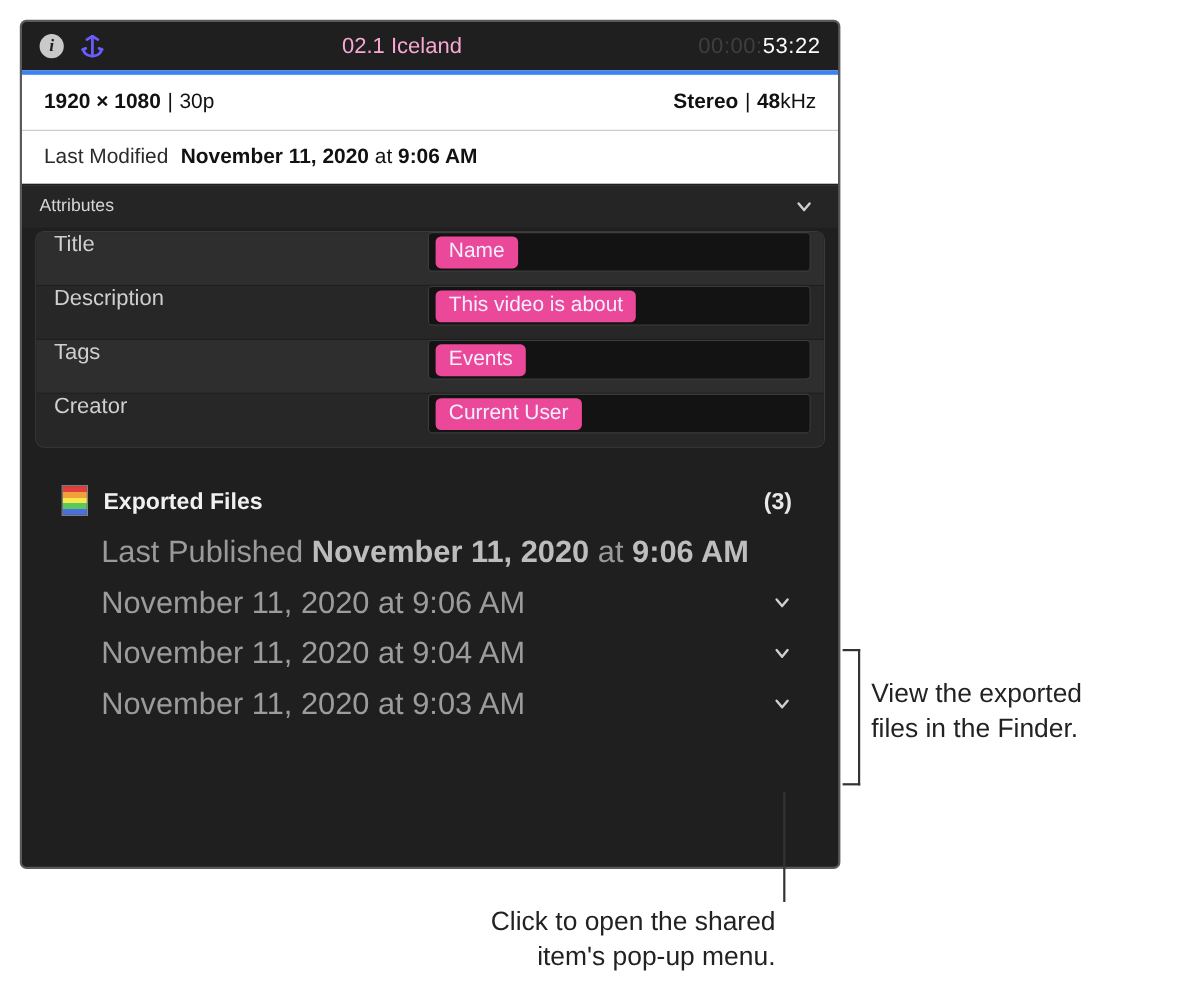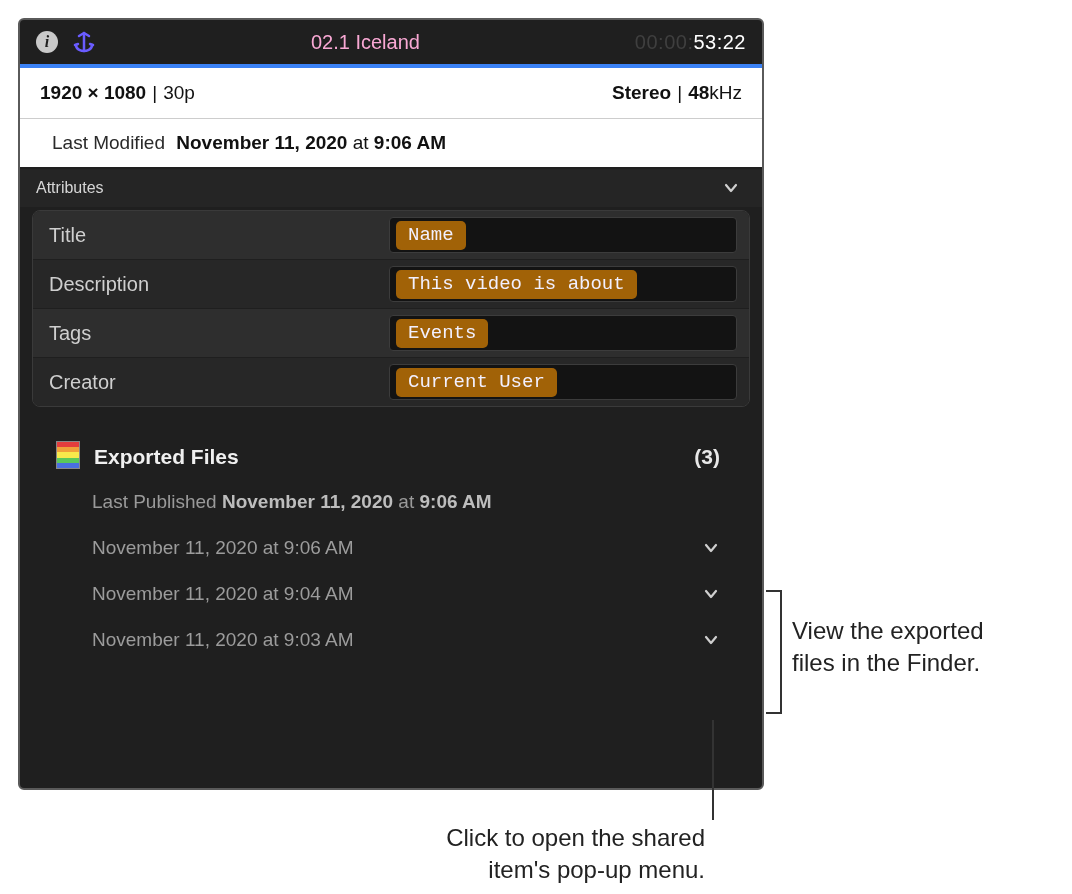--- a/index.html
+++ b/index.html
@@ -60,21 +60,21 @@
   .info-row1 .sep { color:#111; margin: 0 6px; }
   .info-row1 .spacer { flex:1; }
   .info-row2 {
     height: 48px;
     display:flex; align-items:center;
     padding: 0 20px;
     color:#111;
     font-size:19px;
     border-bottom:2px solid #1f1f1f;
   }
-  .info-row2 .lbl { color:#2a2a2a; margin-right:6px;margin-left:12px; }
+  .info-row2 .lbl { color:#2a2a2a; margin-right:6px; }
 
   .section-hdr {
     height: 38px;
     display:flex; align-items:center; justify-content:space-between;
     padding: 0 22px 0 16px;
     color:#d6d6d6;
     font-size:16px;
     background:#252525;
   }
   .chev {
@@ -83,21 +83,21 @@
   .chev svg{width:16px;height:16px;}
 
   .attr-table {
     margin: 3px 12px 16px 12px;
     border:1px solid #3a3a3a;
     border-radius:8px;
     overflow:hidden;
   }
   .attr-row {
     height:48px;
-    display:flex; align-items:center;
+    display:flex; align-items:flex-start;
     background:#2e2e2e;
     border-bottom:1px solid #1f1f1f;
   }
   .attr-row:nth-child(even){ background:#272727; }
   .attr-row:last-child{ border-bottom:none; }
   .attr-label {
     width: 340px;
     padding-left: 16px;
     color:#cfcfcf;
     font-size:20px;
@@ -108,47 +108,46 @@
   }
   .token-field {
     background:#131313;
     border:1px solid #3c3c3c;
     border-radius:4px;
     height:34px;
     display:flex; align-items:center;
     padding: 0 6px;
   }
   .token {
-    background:#a16207;
+    background:#ec4899;
     color:#f2f0ff;
     border-radius:5px;
     padding: 3px 12px 4px;
     font-size:19px;
-    font-family:Liberation Mono, monospace;
   }
 
   .exported-section {
     padding: 18px 36px 0 36px;
   }
   .exp-hdr {
     display:flex; align-items:flex-end;
     font-size:21px; font-weight:600; color:#f0f0f0;
     margin-bottom:10px;
   }
   .exp-hdr .iconbox {
     width:22px;height:26px; margin-right:14px;
     background: linear-gradient(#e43d3d 0 20%, #f0a13a 20% 40%, #f7e94b 40% 60%, #5ac85a 60% 80%, #4a6fe0 80% 100%);
     border:1px solid #888;
   }
   .exp-hdr .count { margin-left:auto; color:#e8e8e8; font-weight:600; padding-right:6px; }
   .exp-row {
     display:flex; align-items:center;
     height:46px;
     color:#9c9c9c;
-    font-size:19px;
+    font-size:28px;
     padding-left: 36px;
   }
   .exp-row.firstpub { color:#9a9a9a; }
   .exp-row .chevbtn { margin-left:auto; padding-right:6px; }
   .exp-row b { color:#bdbdbd; font-weight:700; }
 
   
   .callout {
     position:absolute;
     font-size:24px;

